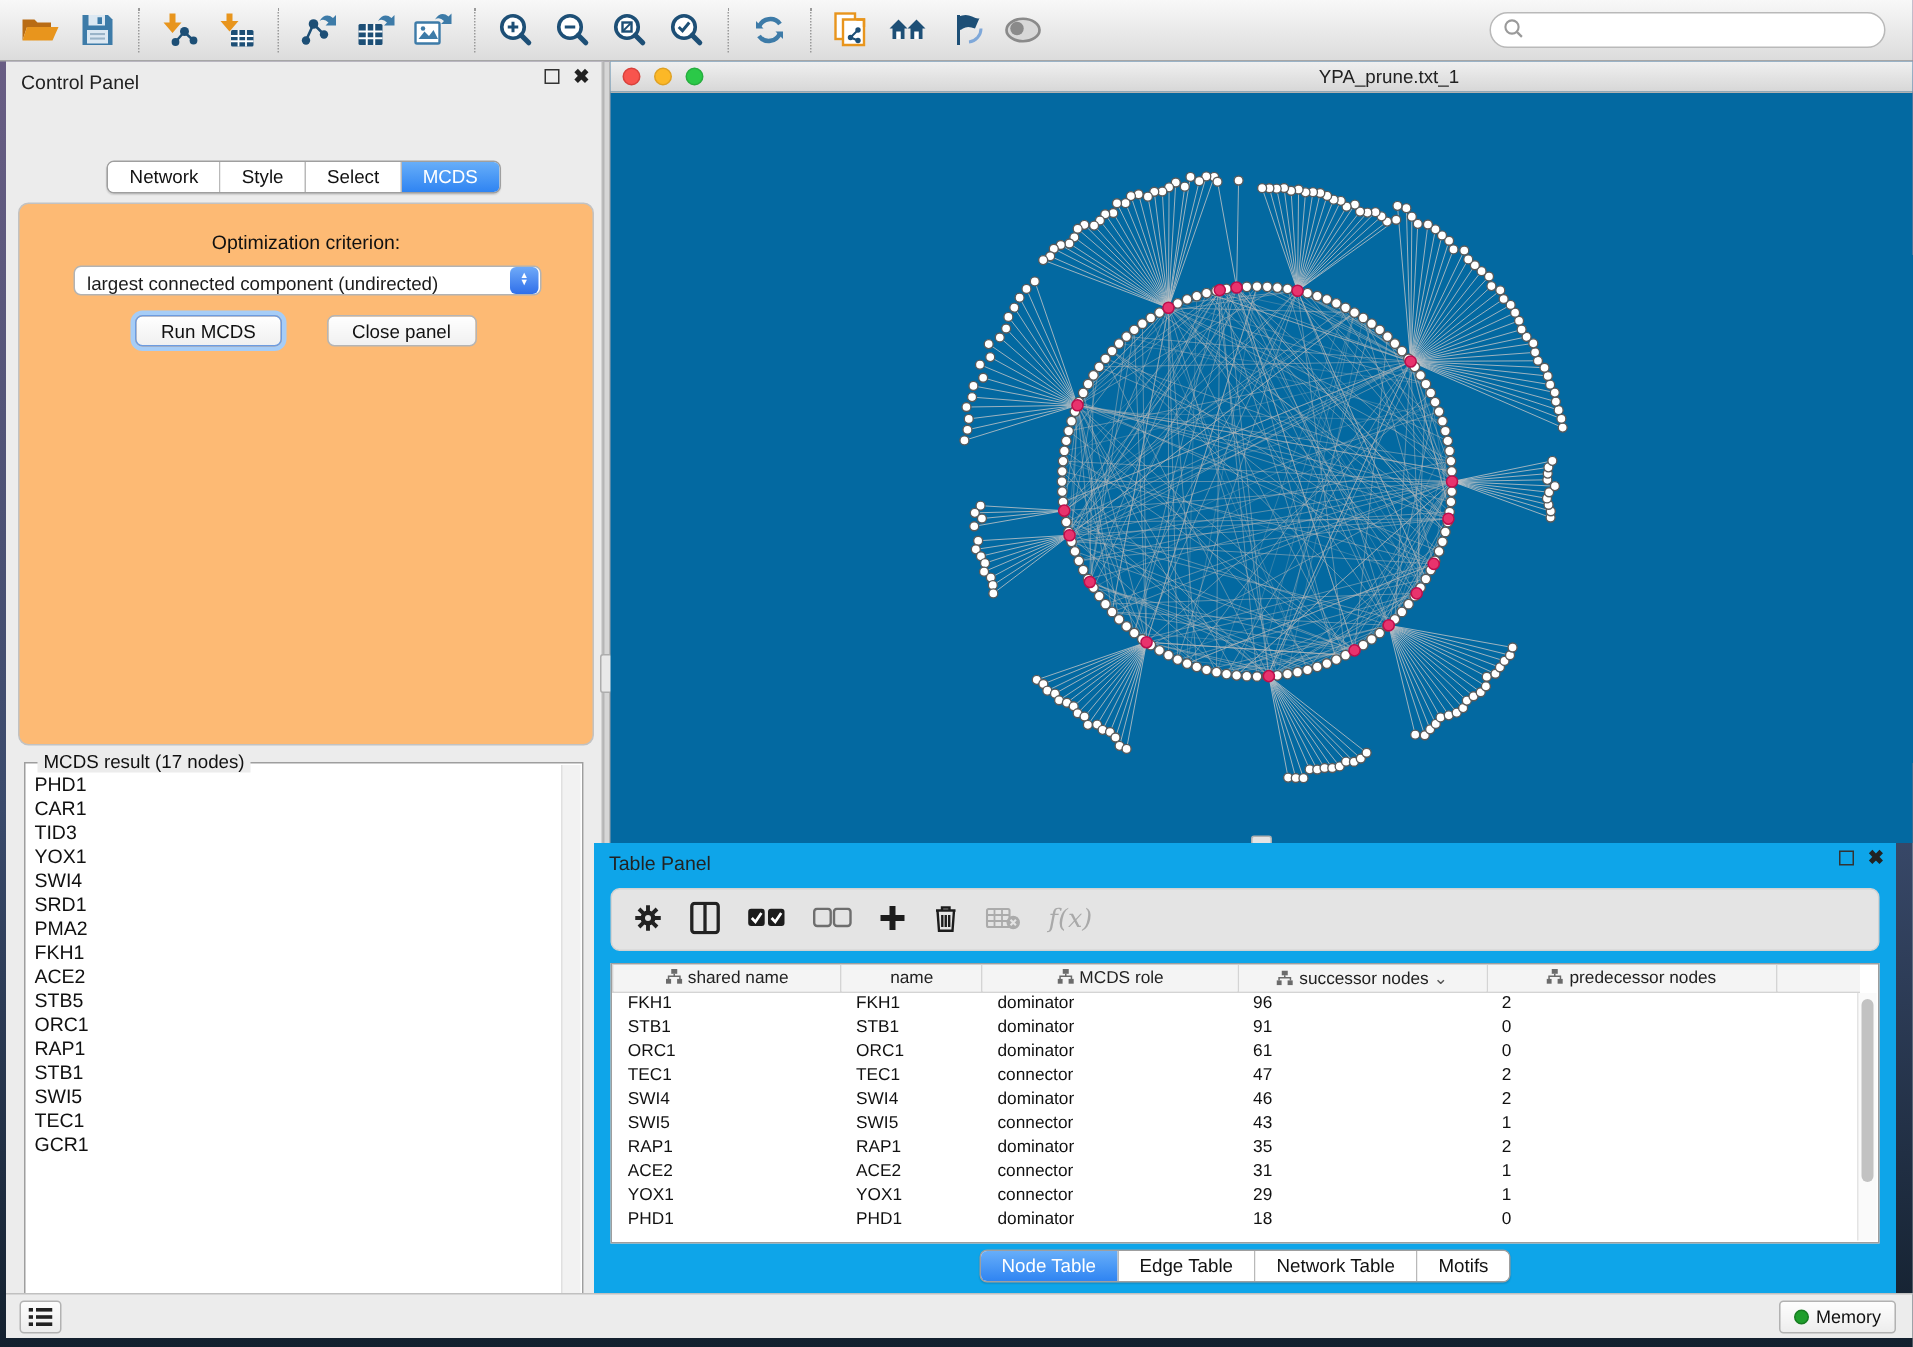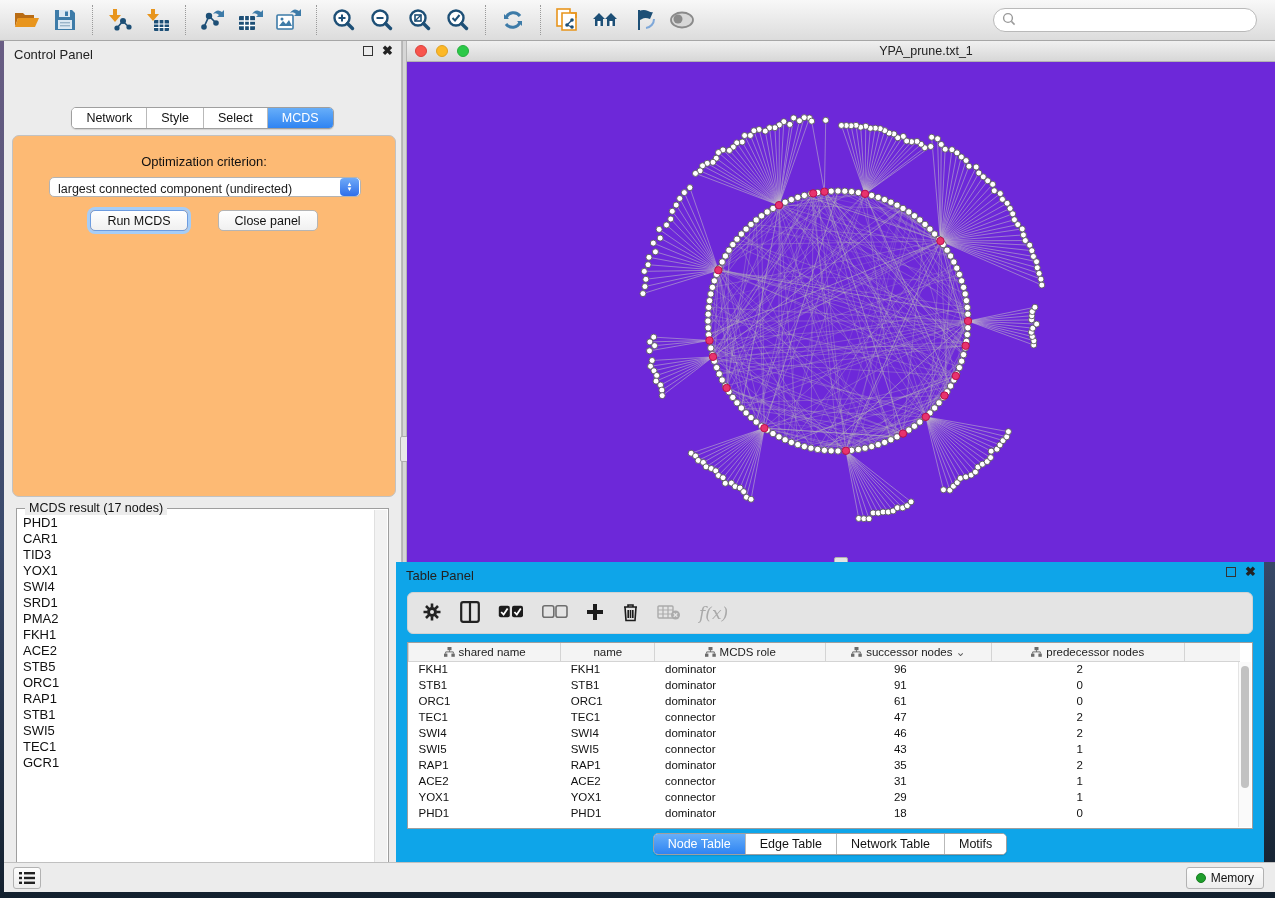--- a/index.html
+++ b/index.html
@@ -56,21 +56,21 @@
   #mcds-list { position:absolute; left:6px; top:6px; right:18px; bottom:4px; overflow:hidden;
     font-size:13px; line-height:16px; color:#101010; }
   .list-scroll { position:absolute; top:1px; bottom:1px; right:1px; width:13px; background:#f2f2f2;
     border-left:1px solid #e0e0e0; }
   
   #panel-divider { left:402px; top:41px; width:5px; height:821px; background:#d6d6d6;
     border-left:1px solid #b5b5b5; border-right:1px solid #b5b5b5; }
   #panel-divider .grip { position:absolute; top:395px; left:-3px; width:9px; height:26px;
     background:#e9e9e9; border:1px solid #adadad; border-radius:2px; }
   
-  #network-window { left:407px; top:41px; width:868px; height:521px; background:#6d28d9; }
+  #network-window { left:407px; top:41px; width:868px; height:521px; background:#0369a1; }
   #net-titlebar { position:relative; height:21px; background:linear-gradient(180deg,#f0f0f0,#d7d7d7);
     border-bottom:1px solid #b2b2b2; display:flex; align-items:center; }
   .tl { width:12px; height:12px; border-radius:50%; margin-left:9px; }
   .tl.red { background:#f8544d; border:1px solid #d8423c; margin-left:8px;}
   .tl.yellow { background:#fcb827; border:1px solid #dfa123; }
   .tl.green { background:#2bc948; border:1px solid #27ae3f; }
   #net-title { position:absolute; left:0; right:0; text-align:center; padding-left:170px;
     font-size:12.5px; color:#222; }
   #graph-svg { position:absolute; left:0; top:21px; }
   #h-grip { position:absolute; left:50%; bottom:-5px; width:14px; height:10px; margin-left:-7px;
@@ -83,21 +83,21 @@
   .tt-btn { display:flex; align-items:center; justify-content:center; }
   .fx-label { font-family:"DejaVu Serif", serif; font-style:italic; font-size:17px; color:#a9a9a9; }
   #table-wrap { position:absolute; left:11px; top:80px; width:846px; height:187px; background:#fff;
     border:1px solid #9e9e9e; overflow:hidden; }
   table#node-table { border-collapse:collapse; table-layout:fixed; width:832px; font-size:11.5px; }
   #node-table th { height:18px; background:#f4f4f4; border:1px solid #d4d4d4; border-top:none;
     font-weight:normal; color:#222; text-align:center; position:relative; padding:0 4px;
     white-space:nowrap; overflow:hidden; }
   #node-table th .hicon { margin-right:4px; vertical-align:-1px; }
   #node-table td { height:16px; padding:0 10px; color:#111; white-space:nowrap; overflow:hidden; }
-  #node-table td.num { text-align:center; padding-right:26px; }
+  #node-table td.num { text-align:left; padding-right:26px; }
   .vscroll { position:absolute; right:1px; top:19px; bottom:1px; width:13px; background:#fafafa;
     border-left:1px solid #e4e4e4; }
   .vscroll .thumb { position:absolute; left:2px; right:2px; top:4px; height:122px;
     background:#c2c2c2; border-radius:5px; }
   #table-tabs { position:absolute; left:0; right:0; top:271px; display:flex; justify-content:center; }
   
   #status-bar { left:4px; top:862px; width:1271px; height:30px; background:#ececec;
     border-top:1px solid #c0c0c0; }
   #grid-mode-button { position:absolute; left:9px; top:4px; width:28px; height:22px;
     background:linear-gradient(180deg,#fdfdfd,#ededed); border:1px solid #b2b2b2; border-radius:3px;

